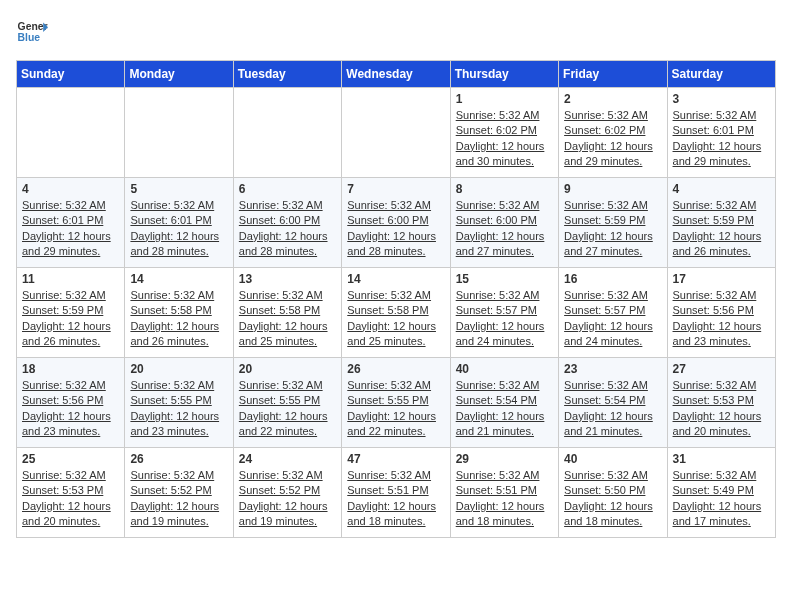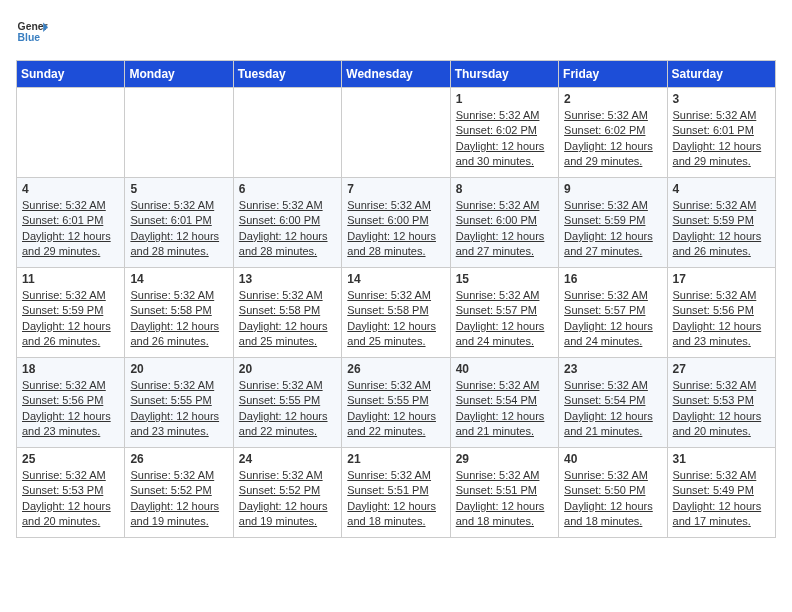--- a/index.html
+++ b/index.html
@@ -305,21 +305,21 @@
 and 19 minutes.</div>
         </td>
         <td>
           <span class="day-num">24</span>
           <div class="cell-content" style="white-space: pre-line;">Sunrise: 5:32 AM
 Sunset: 5:52 PM
 Daylight: 12 hours
 and 19 minutes.</div>
         </td>
         <td>
-          <span class="day-num">21</span>
+          <span class="day-num">47</span>
           <div class="cell-content" style="white-space: pre-line;">Sunrise: 5:32 AM
 Sunset: 5:51 PM
 Daylight: 12 hours
 and 18 minutes.</div>
         </td>
         <td>
           <span class="day-num">29</span>
           <div class="cell-content" style="white-space: pre-line;">Sunrise: 5:32 AM
 Sunset: 5:51 PM
 Daylight: 12 hours

